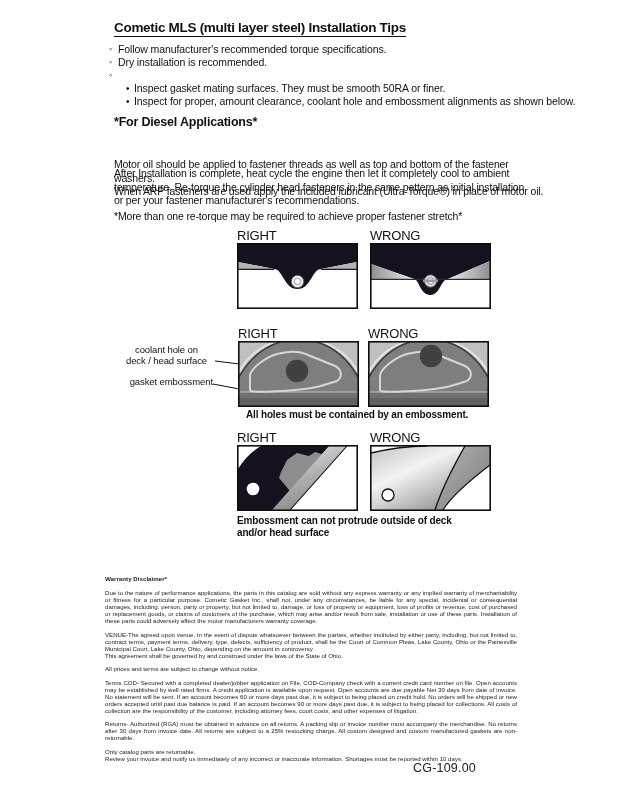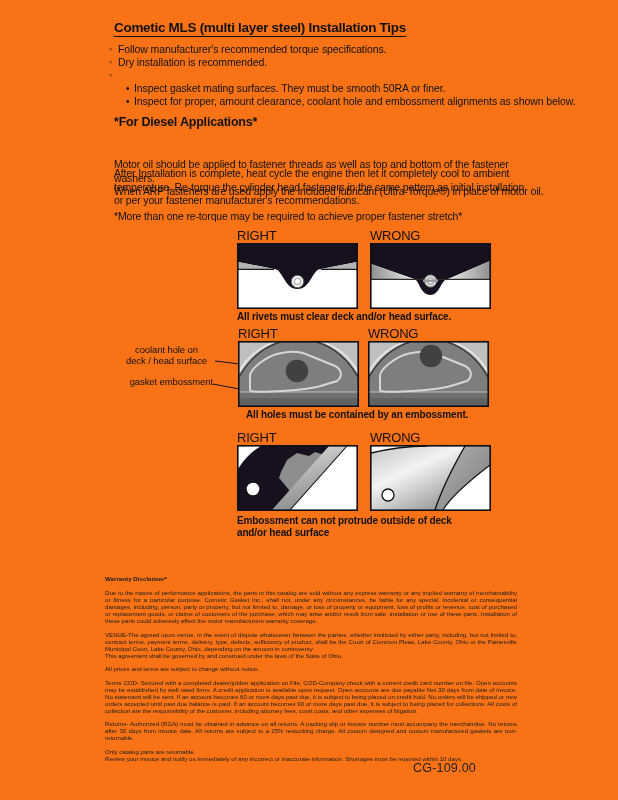--- a/index.html
+++ b/index.html
@@ -1,20 +1,20 @@
 <!DOCTYPE html>
 <html><head>
 <meta charset="utf-8">
 <style>
   * { margin:0; padding:0; box-sizing:border-box; }
   html,body { background:#e9e9e9; }
   body { font-family:"Liberation Sans","DejaVu Sans",sans-serif; }
   .page {
     position:relative; width:618px; height:800px; margin:0 auto;
-    background:#f97316; color:#111; overflow:hidden;
+    background:#ffffff; color:#111; overflow:hidden;
   }
   .abs { position:absolute; }
 
   .doc-title {
     left:114px; top:20px; font-size:13.5px; font-weight:bold; letter-spacing:-0.3px;
     border-bottom:1.6px solid #111; padding-bottom:1px; display:inline-block;
   }
 
   .tips-list { left:109px; top:43px; font-size:10.5px; line-height:13px; letter-spacing:-0.1px; }
   .tip-row { display:flex; }
@@ -118,21 +118,20 @@
       <path d="M120,18 L78,36 L120,36 Z" fill="url(#d1wr)"></path>
       <path d="M1,36.4 H120" stroke="#2a2a2a" stroke-width="1.1" fill="none"></path>
       <circle cx="60.5" cy="38" r="6.2" fill="#e0e0e0" stroke="#555" stroke-width="1"></circle>
       <circle cx="60.5" cy="38" r="4.1" fill="#b0b0b0"></circle>
       <circle cx="60.5" cy="38" r="2.4" fill="#efefef"></circle>
       <path d="M53,37.8 H68" stroke="#9a9a9a" stroke-width="2.4"></path>
       <rect x="0.8" y="0.8" width="119.4" height="64.4" fill="none" stroke="#0f0f0f" stroke-width="1.6"></rect>
     </svg>
   </div>
 
-  <div class="abs diagram-caption" style="left:237px; top:311px;">All rivets must clear deck and/or head surface.</div>
 
   <div class="abs rw-label" style="left:238px; top:326px;">RIGHT</div>
   <div class="abs rw-label" style="left:368px; top:326px;">WRONG</div>
 
   <div class="abs annot annot-block-1" style="white-space:pre-line;">coolant hole on
 deck / head surface</div>
   <div class="abs annot annot-block-2">gasket embossment</div>
 
   <svg class="abs" style="left:205px; top:349px; width:100px; height:50px; pointer-events:none;" viewBox="0 0 100 50">
     <path d="M10,12 L92,22" stroke="#111" stroke-width="1" fill="none"></path>

